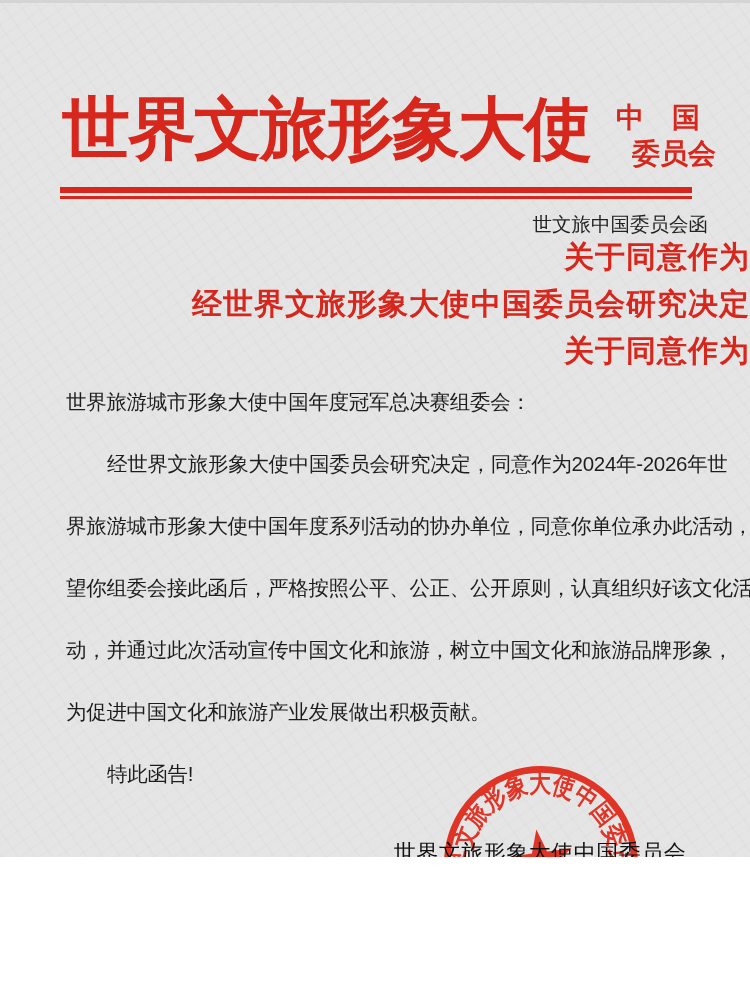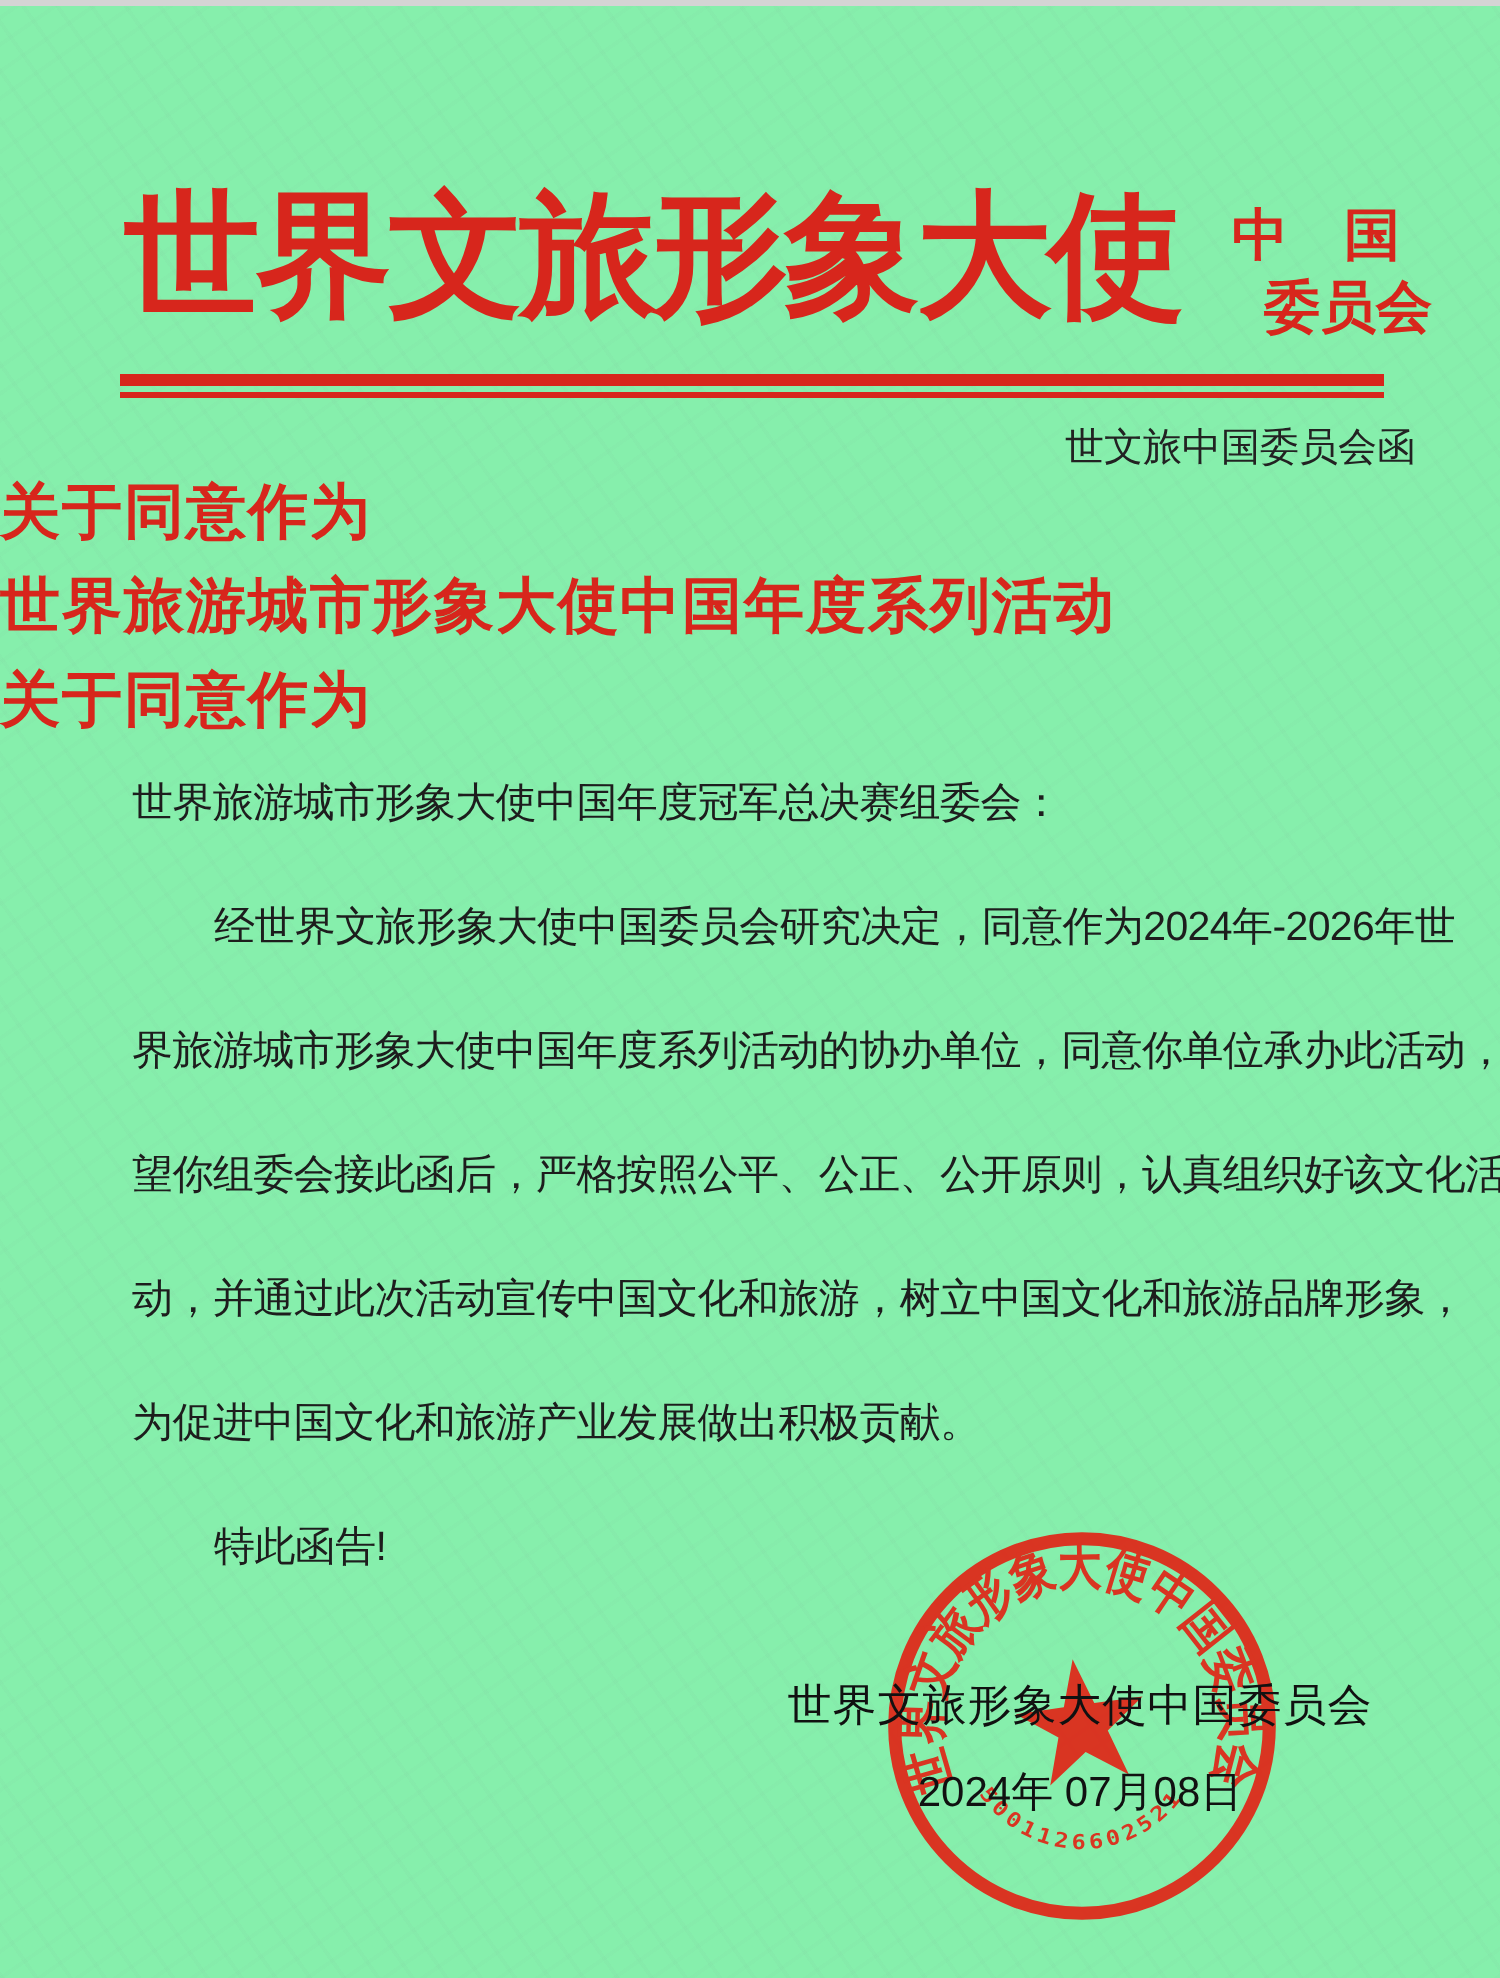--- a/index.html
+++ b/index.html
@@ -3,22 +3,22 @@
 <meta charset="utf-8">
 <style>
   :root{
     --brand-red:#d7261c;
     --stamp-red:#e02718;
     --ink:#1d1d1d;
   }
   html,body{margin:0;padding:0;background:#ffffff;}
   .page{
     position:relative;
-    width:750px;height:989px;
-    background:#86efac;
+    width:750px;height:857px;
+    background:#e5e5e5;
     overflow:hidden;
     font-family:"Liberation Sans",sans-serif;
   }
   
   .page::before{
     content:"";position:absolute;inset:0;pointer-events:none;
     background:
       repeating-linear-gradient(55deg, rgba(120,120,130,0.030) 0 2px, transparent 2px 14px),
       repeating-linear-gradient(-35deg, rgba(120,120,130,0.022) 0 2px, transparent 2px 11px);
   }
@@ -40,21 +40,21 @@
   
   .reference{
     position:absolute;top:211px;right:42px;
     font-family:"Liberation Serif",serif;
     font-size:19.5px;line-height:27px;color:#222;text-align:center;
   }
 
   
   .doc-title{
     position:absolute;top:233px;left:0;right:0;
-    text-align:left;color:var(--brand-red);
+    text-align:right;color:var(--brand-red);
     font-family:"Liberation Serif",serif;font-weight:700;
     font-size:30px;line-height:47px;letter-spacing:1px;
   }
 
   
   .body-block{
     position:absolute;top:371px;left:66px;width:624px;
     font-size:20.5px;line-height:62px;color:var(--ink);
     font-weight:500;letter-spacing:-0.3px;
   }
@@ -101,21 +101,21 @@
 
   <div class="rule-thick"></div>
   <div class="rule-thin"></div>
 
   <div class="reference">
     <div>世文旅中国委员会函</div>
   </div>
 
   <div class="doc-title">
     <div>关于同意作为</div>
-    <div>世界旅游城市形象大使中国年度系列活动</div>
+    <div>经世界文旅形象大使中国委员会研究决定</div>
     <div>关于同意作为</div>
   </div>
 
   <div class="body-block">
     <div class="body-line">世界旅游城市形象大使中国年度冠军总决赛组委会：</div>
     <div class="body-line indent">经世界文旅形象大使中国委员会研究决定，同意作为2024年-2026年世</div>
     <div class="body-line">界旅游城市形象大使中国年度系列活动的协办单位，同意你单位承办此活动，</div>
     <div class="body-line">望你组委会接此函后，严格按照公平、公正、公开原则，认真组织好该文化活</div>
     <div class="body-line">动，并通过此次活动宣传中国文化和旅游，树立中国文化和旅游品牌形象，</div>
     <div class="body-line">为促进中国文化和旅游产业发展做出积极贡献。</div>

